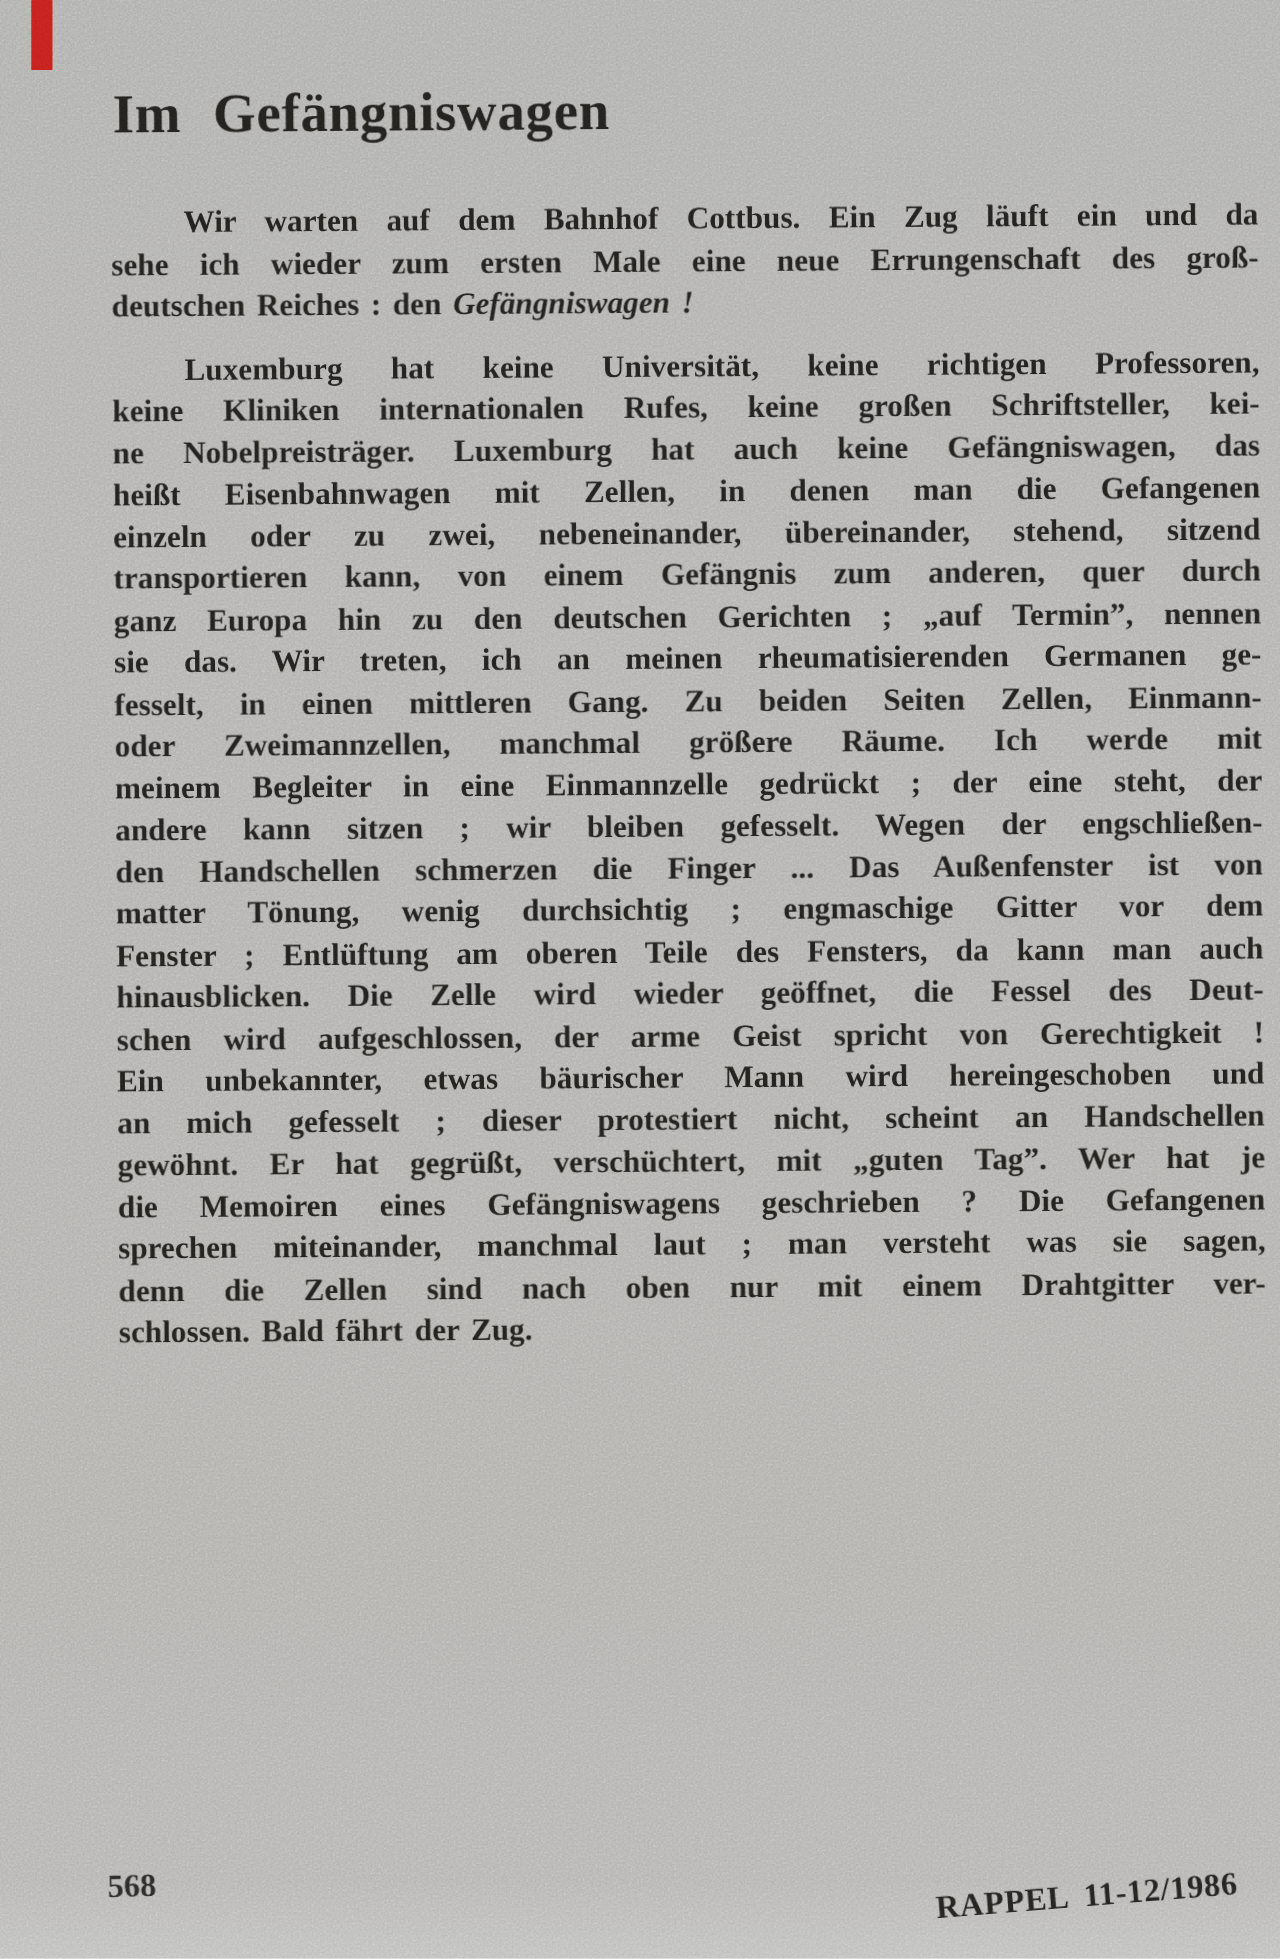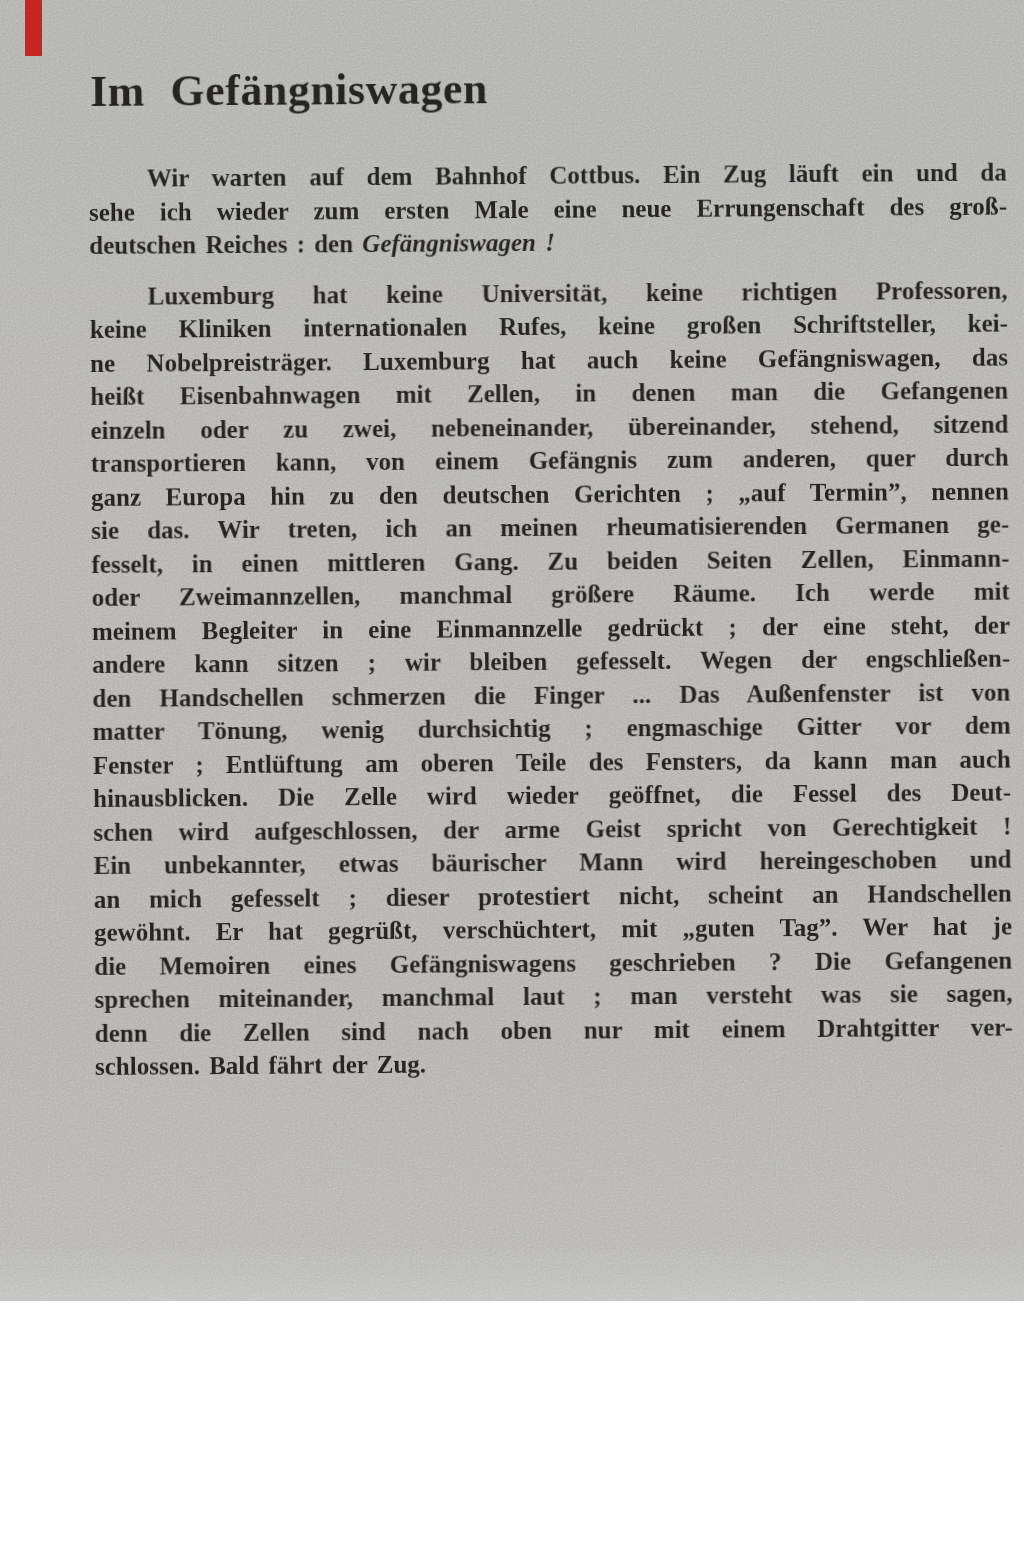--- a/index.html
+++ b/index.html
@@ -2,21 +2,21 @@
 <html lang="de"><head>
 <meta charset="utf-8">
 <style>
   html,body{margin:0;padding:0;}
   body{
     width:1024px;height:1567px;
     font-family:"Liberation Serif","DejaVu Serif",serif;
     overflow:hidden;
   }
   .page{
-    position:relative;width:1024px;height:1301px;
+    position:relative;width:1024px;height:1567px;
     background:linear-gradient(180deg,#afafad 0%,#b3b2b0 30%,#b1b0ac 80%,#b5b4b2 96%,#c0c0be 100%);
     overflow:hidden;
   }
   .grain{
     position:absolute;left:0;top:0;width:1024px;height:1567px;
     mix-blend-mode:overlay;opacity:.5;pointer-events:none;
   }
   .corner-mark{
     position:absolute;left:25px;top:0;width:17px;height:56px;
   }

